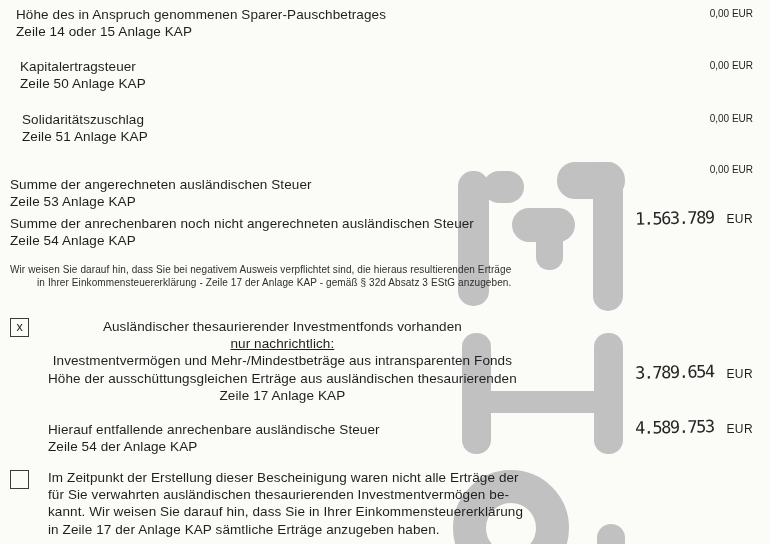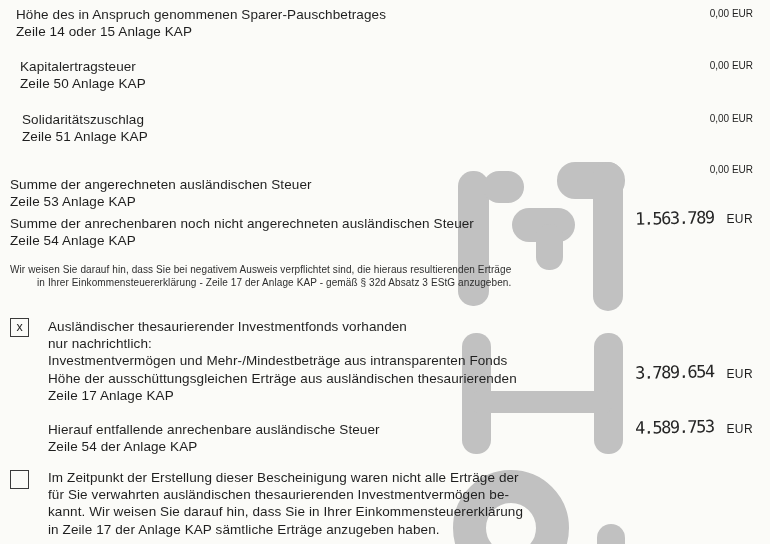--- a/index.html
+++ b/index.html
@@ -36,21 +36,21 @@
   .note{font-size:10px;line-height:13px;color:var(--small_text);white-space:nowrap;letter-spacing:0.1px;}
   .cbx{
     position:absolute;left:10px;
     width:17px;height:17px;
     border:1.6px solid #3a3a3a;
     font-size:12.5px;line-height:17px;text-align:center;
     color:var(--text);
     background:transparent;
   }
   .indent{left:48px;}
-  .u{}
+  .u{text-decoration:underline;}
 </style>
 </head>
 <body>
 
 <div class="page">
 
   <svg class="wm" width="770" height="544" viewBox="0 0 770 544" aria-hidden="true">
     <g style="fill:var(--watermark)">
 
       <rect x="458" y="171" width="31" height="135" rx="15"></rect>
@@ -103,21 +103,21 @@
     <div class="cur" style="top:212px;">EUR</div>
 
     <div class="abs note" style="left:10px;top:263px;text-align:right;">
       <div>Wir weisen Sie darauf hin, dass Sie bei negativem Ausweis verpflichtet sind, die hieraus resultierenden Erträge</div>
       <div>in Ihrer Einkommensteuererklärung - Zeile 17 der Anlage KAP - gemäß § 32d Absatz 3 EStG anzugeben.</div>
     </div>
 
     <div class="cbx" style="top:318px;">
       <span>x</span>
     </div>
-    <div class="abs lbl indent" style="top:318px;">
+    <div class="abs lbl indent" style="top:318px;text-align:center;">
       <div>Ausländischer thesaurierender Investmentfonds vorhanden</div>
       <div class="u">nur nachrichtlich:</div>
       <div>Investmentvermögen und Mehr-/Mindestbeträge aus intransparenten Fonds</div>
       <div>Höhe der ausschüttungsgleichen Erträge aus ausländischen thesaurierenden</div>
       <div>Zeile 17 Anlage KAP</div>
     </div>
     <div class="amount" style="top:362px;">3.789.654</div>
     <div class="cur" style="top:367px;">EUR</div>
 
     <div class="abs lbl indent" style="top:421px;">

